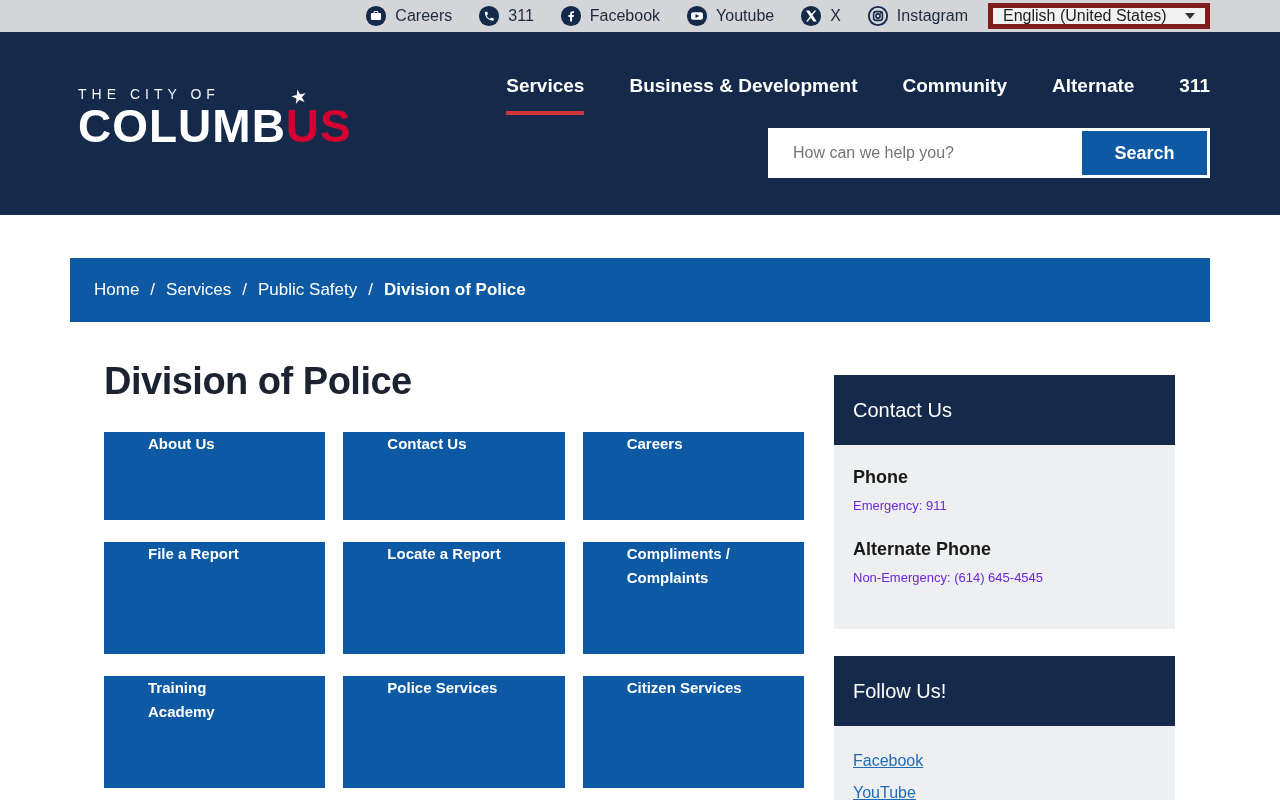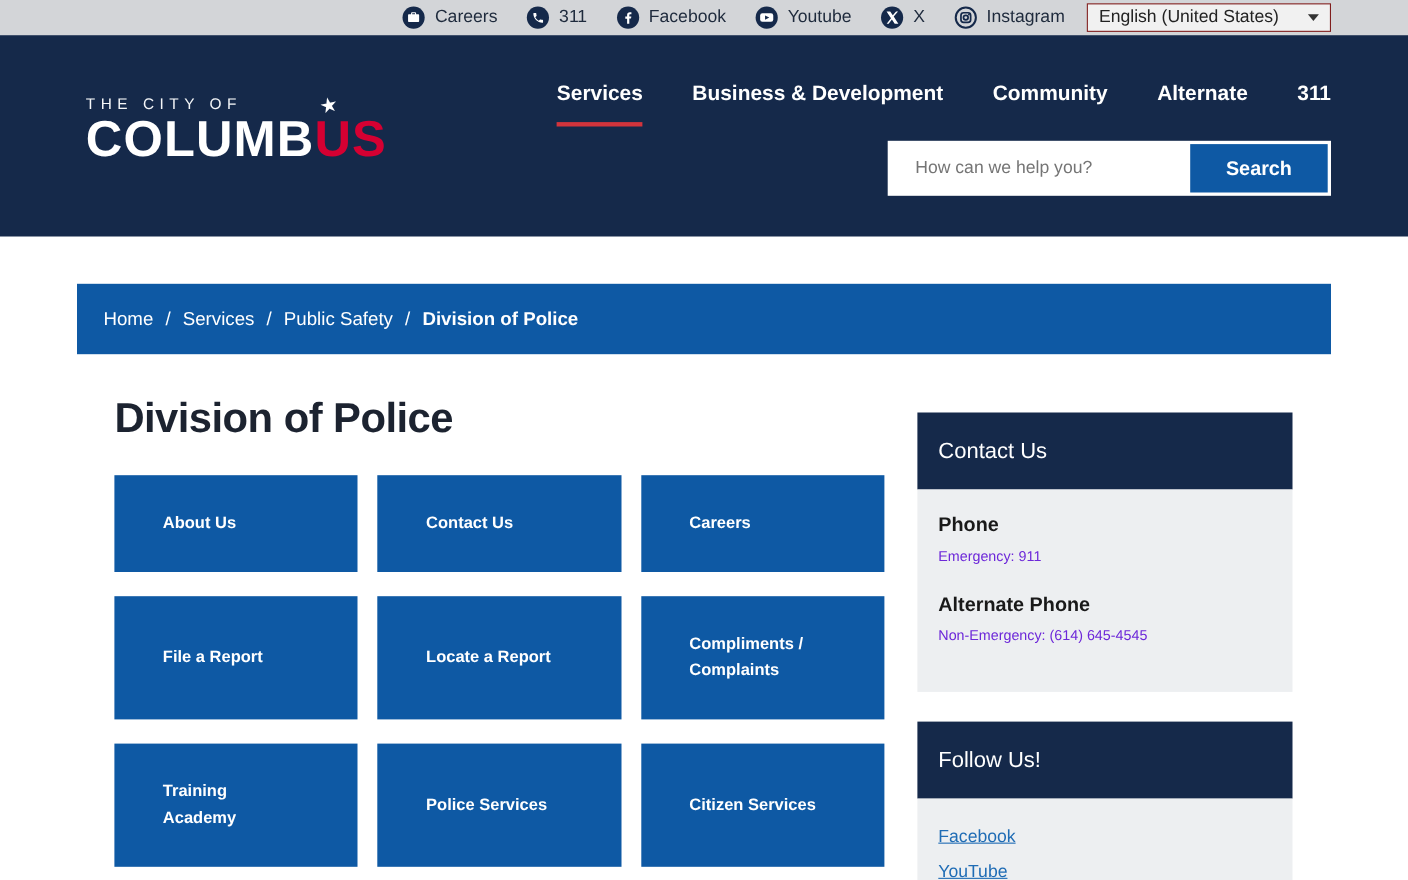--- a/index.html
+++ b/index.html
@@ -7,21 +7,21 @@
               font-family:"Liberation Sans", sans-serif; }
 
   
   .utility-bar { height:32px; background:#d3d5d8; }
   .utility-inner { width:1140px; margin:0 auto; height:32px;
                    display:flex; align-items:center; justify-content:flex-end; }
   .util-links { display:flex; align-items:center; gap:26px; margin-right:20px; }
   .util-item { display:flex; align-items:center; gap:8px; font-size:16px;
                color:#1e2a3c; cursor:pointer; text-decoration:none; }
   .util-item svg { display:block; }
-  .lang-select { width:222px; height:26px; background:#f1f1f1; border:1px solid #7f1d1d;
+  .lang-select { width:222px; height:26px; background:#f1f1f1; border:5px solid #7f1d1d;
                  display:flex; align-items:center; justify-content:space-between;
                  padding:0 10px; font-size:16px; color:#222; cursor:pointer; }
   .caret { width:0; height:0; border-left:5px solid transparent;
            border-right:5px solid transparent; border-top:6px solid #333; }
 
   
   .site-header { height:183px; background:#15294a; }
   .header-inner { width:1140px; margin:0 auto; display:flex; height:100%; }
   .logo { margin-left:8px; margin-top:54px; color:#fff; }
   .logo-top { font-size:14px; font-weight:400; letter-spacing:5px; color:#f4f6f8; }
@@ -29,21 +29,21 @@
                position:relative; display:inline-block; }
   .logo-red { color:#d50032; }
   .logo-star { position:absolute; top:-13px; right:44px; font-size:16px; color:#fff;
                transform:rotate(-12deg); }
   .header-right { margin-left:auto; display:flex; flex-direction:column;
                   align-items:flex-end; padding-top:43px; }
   .main-nav { display:flex; gap:45px; align-items:flex-start; }
   .nav-item { color:#fff; font-size:19px; font-weight:700; text-decoration:none;
               padding-bottom:14px; border-bottom:4px solid transparent; }
   .nav-item.active { border-bottom-color:#d2343c; }
-  .search-bar { margin-top:13px; width:403px; height:50px; background:#fff;
+  .search-bar { margin-top:13px; width:442px; height:50px; background:#fff;
                 display:flex; padding:3px; }
   .search-input { flex:1; border:none; outline:none; font-size:16px; color:#333;
                   padding-left:22px; font-family:"Liberation Sans", sans-serif; }
   .search-input::placeholder { color:#757575; }
   .search-btn { width:125px; background:#0e59a4; color:#fff; border:none;
                 font-size:18px; font-weight:700; cursor:pointer;
                 font-family:"Liberation Sans", sans-serif; }
 
   
   .breadcrumb-bar { width:1140px; margin:43px auto 0; height:64px; background:#0e59a4;
@@ -54,21 +54,21 @@
   .crumb-current { font-weight:700; }
 
   
   .main-wrap { width:1140px; margin:38px auto 0; display:flex; align-items:flex-start; }
   .content { width:700px; margin-left:34px; }
   .page-title { font-size:38px; font-weight:700; color:#1c2330; letter-spacing:-0.5px;
                 margin-bottom:29px; }
   .tiles-grid { display:grid; grid-template-columns:repeat(3,1fr);
                 column-gap:18px; row-gap:22px; }
   .tile { background:#0e59a4; color:#fff; font-size:15px; font-weight:700;
-          display:flex; align-items:center; padding-left:44px; height:112px;
+          display:flex; align-items:flex-start; padding-left:44px; height:112px;
           line-height:24px; cursor:pointer; }
   .tile.short { height:88px; }
   .tile .tile-label { max-width:170px; }
   .tile.wrap-narrow .tile-label { max-width:92px; }
 
   
   .sidebar { width:341px; margin-left:30px; margin-top:15px; }
   .side-box-header { background:#15294a; color:#fff; height:70px; display:flex;
                      align-items:center; padding-left:19px; font-size:20px; }
   .side-box-body { background:#edeff1; padding:22px 19px 28px; }

